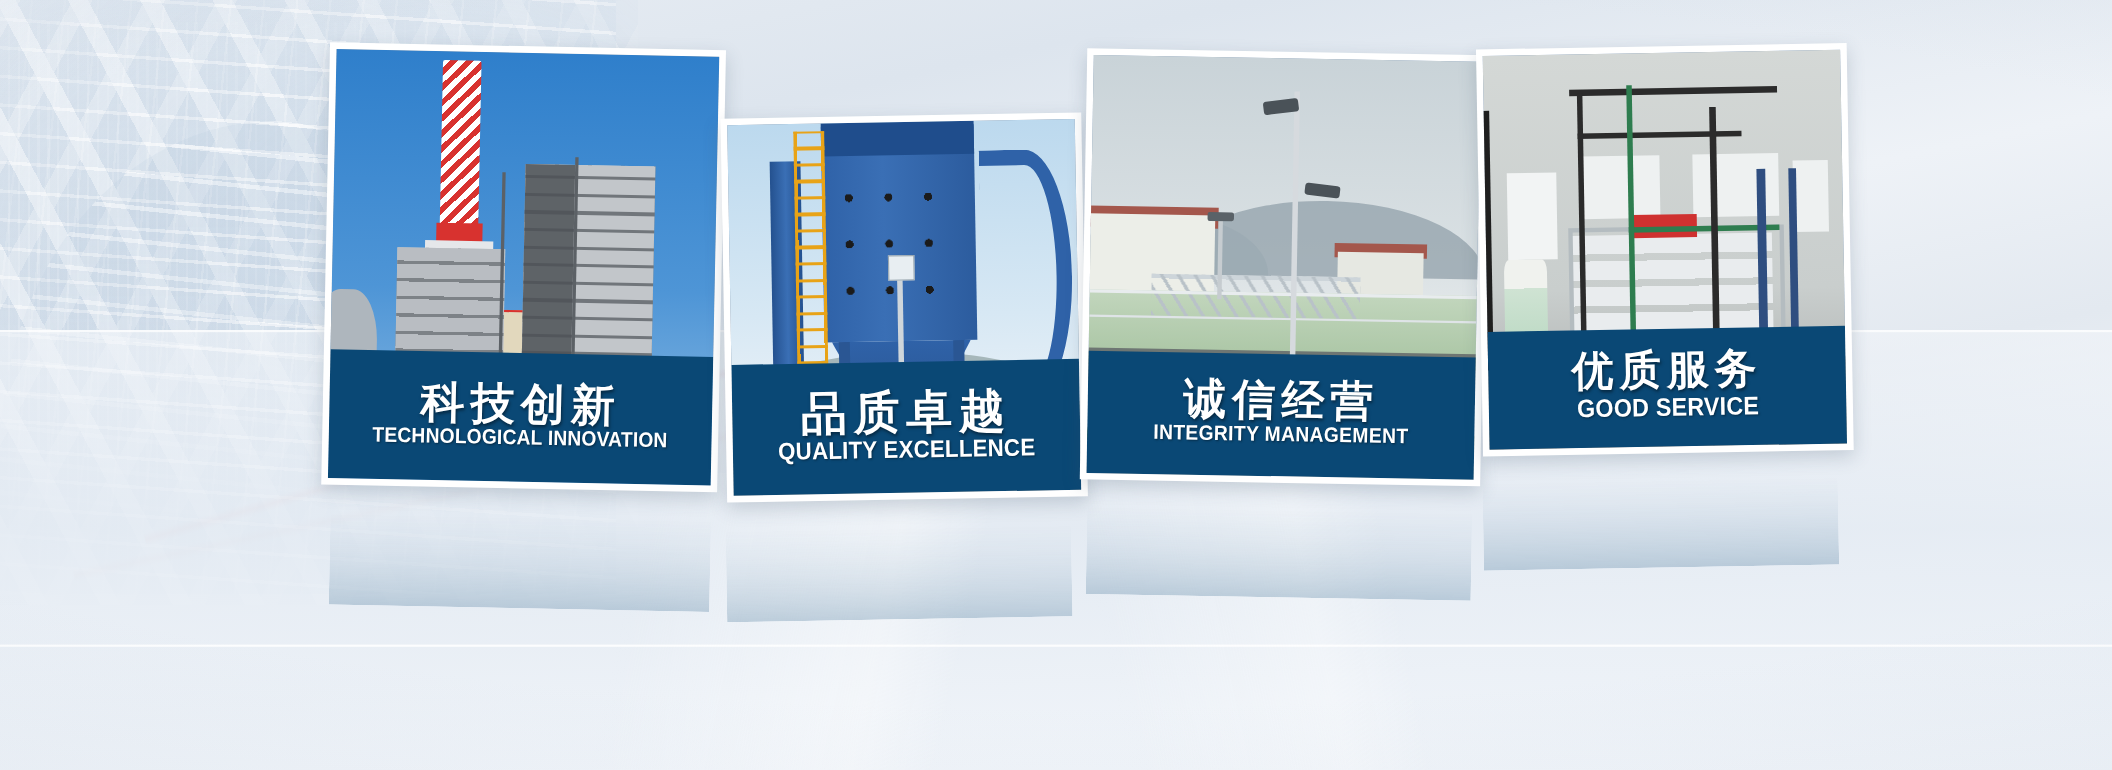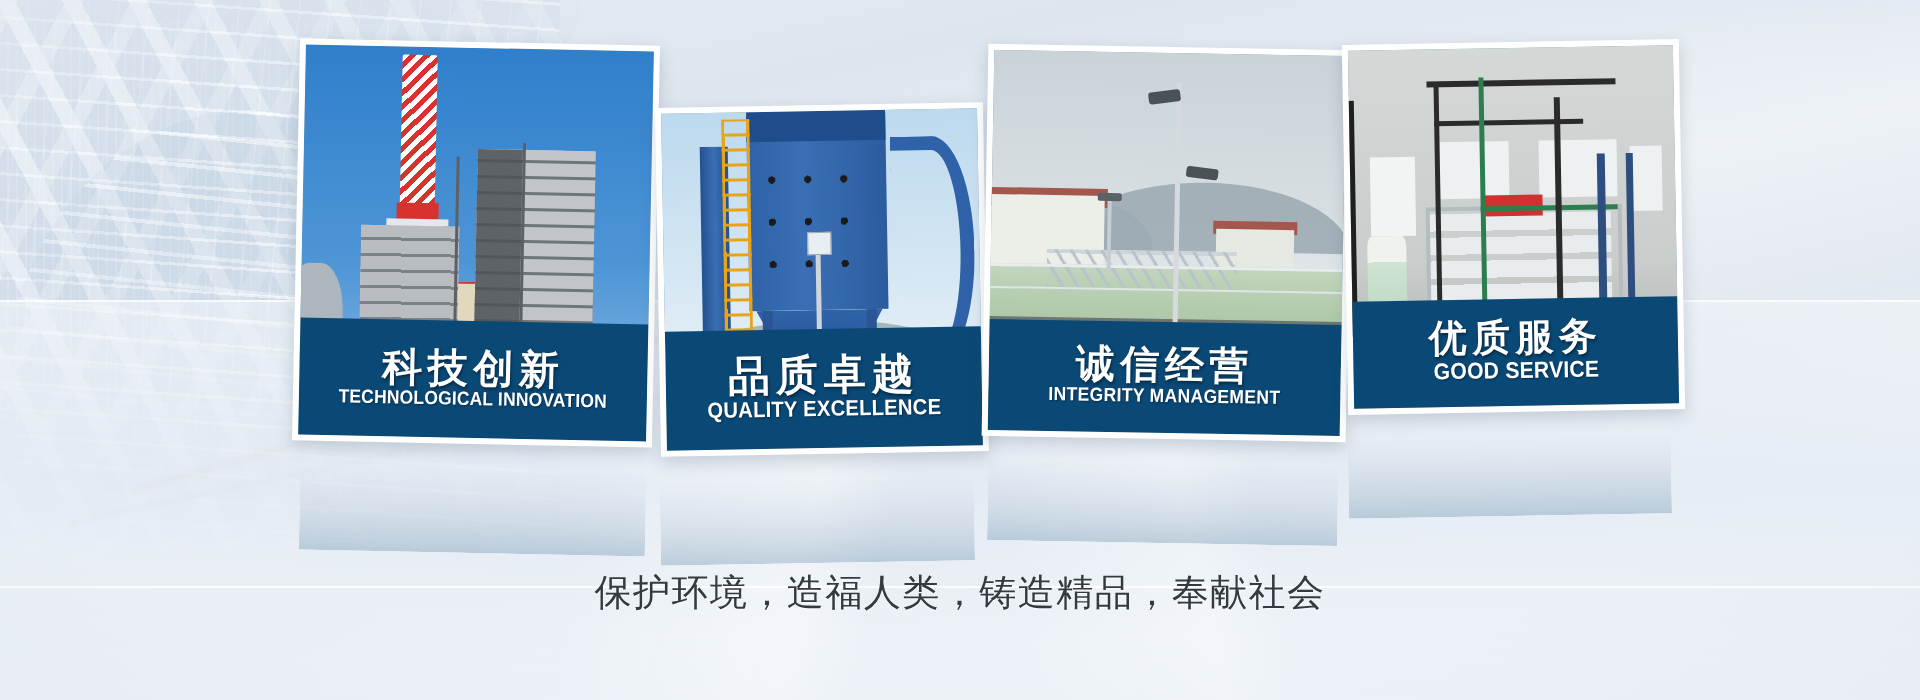--- a/index.html
+++ b/index.html
@@ -332,15 +332,14 @@
       <div class="ph p4-pipeV4"></div>
       <div class="ph p4-pipeV5"></div>
       <div class="ph p4-pipeLeft"></div>
       <div class="caption">
         <div class="cap-cn">优质服务</div>
         <div class="cap-en">GOOD SERVICE</div>
       </div>
     </div>
   </div>
 
-  <div class="tagline">保护环境，造福人类，铸造精品，奉献社会</div>
 
 </div>
 
 </body></html>

